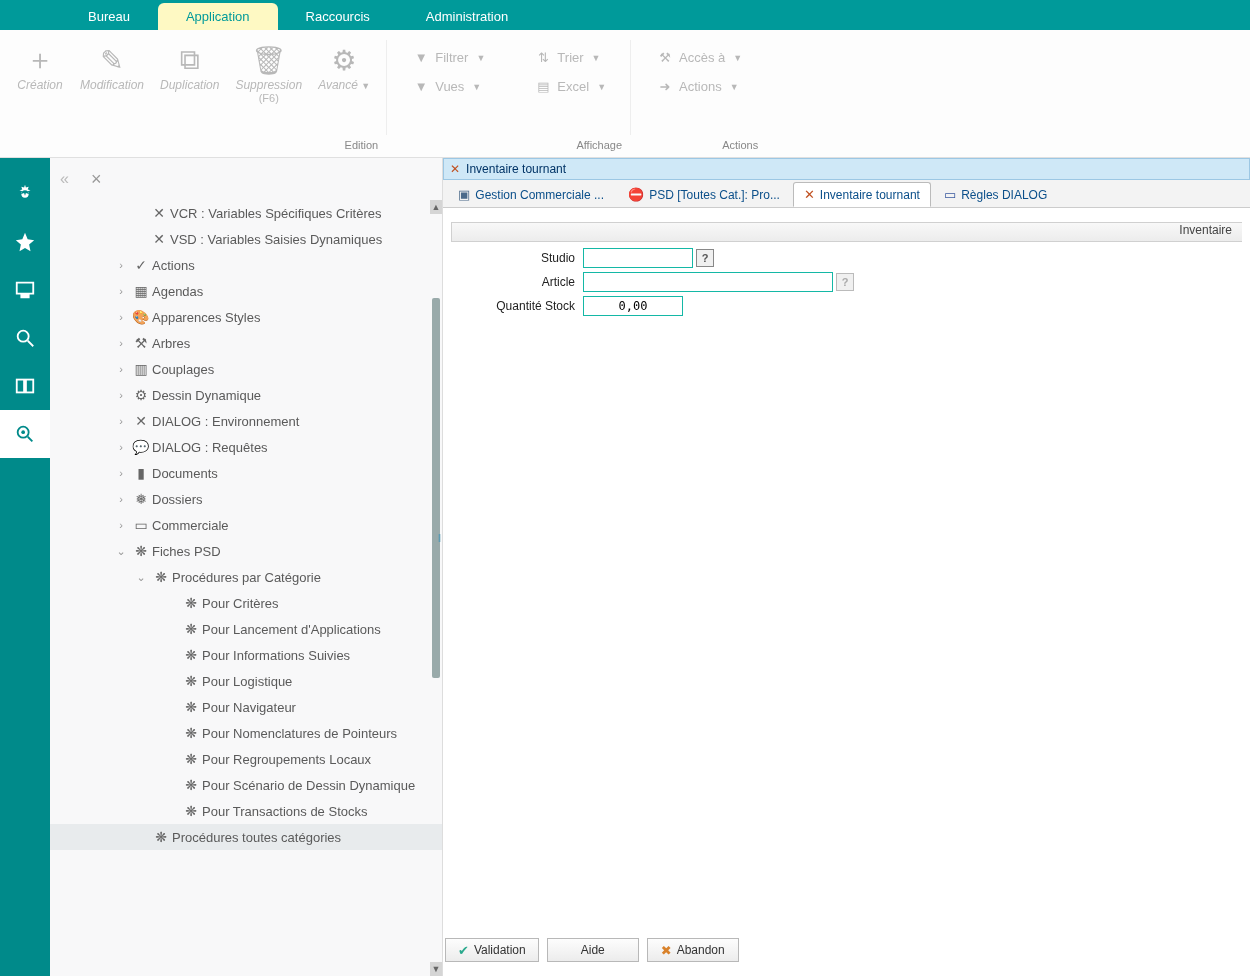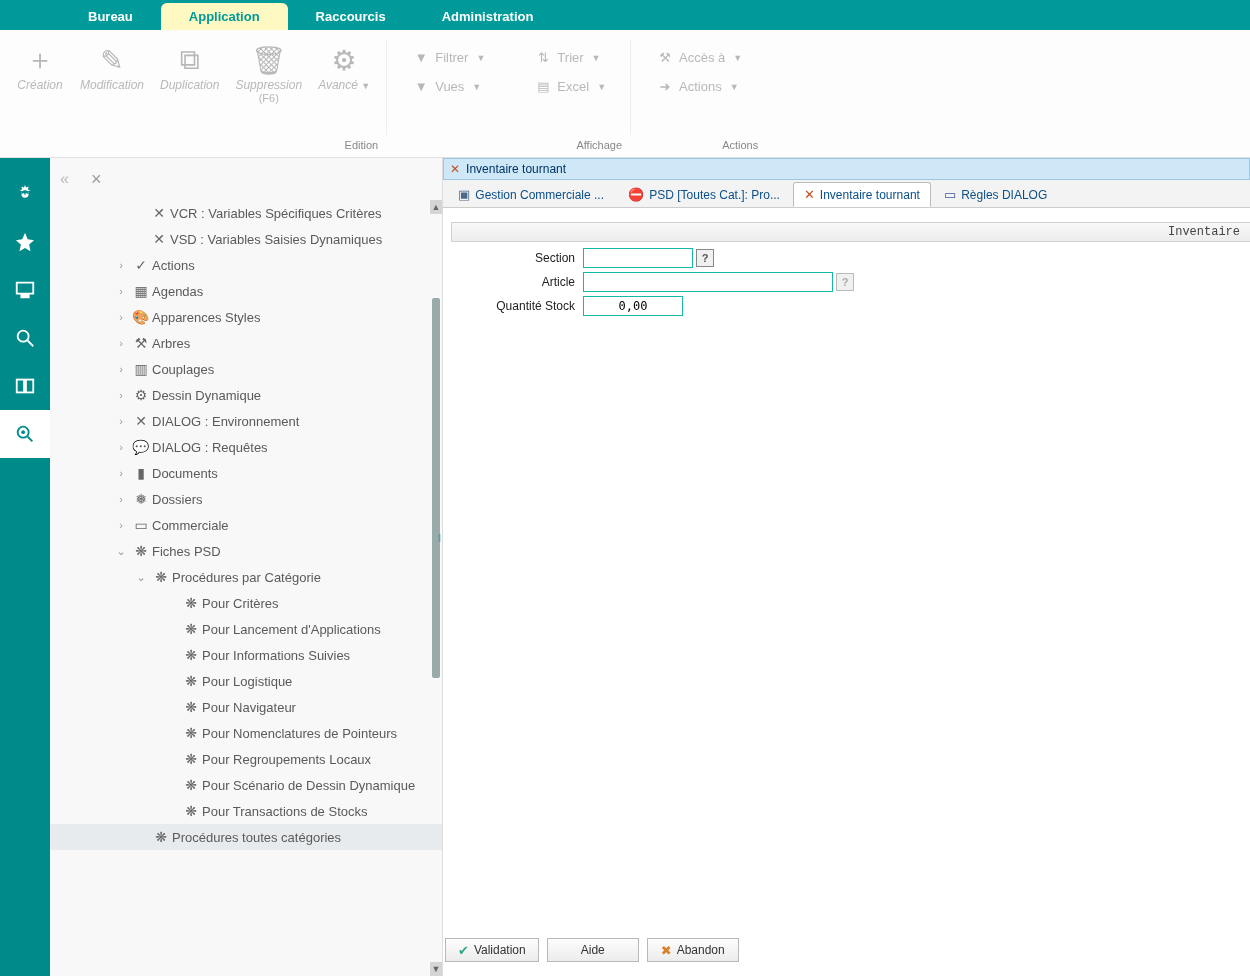--- a/index.html
+++ b/index.html
@@ -1,20 +1,20 @@
 <!DOCTYPE html>
 <html><head>
 <meta charset="utf-8">
 <style>
 * { box-sizing: border-box; margin: 0; padding: 0; }
 body { font-family: "Segoe UI", Tahoma, sans-serif; font-size: 13px; color: #555; background: white; overflow: hidden; width: 1250px; height: 976px; }
 
 
 .top-menu { background: #009a9a; height: 30px; display: flex; align-items: flex-end; padding-left: 60px; }
-.menu-tab { padding: 6px 28px; color: white; font-weight: 700; cursor: pointer; }
+.menu-tab { padding: 6px 28px; color: white; font-weight: 400; cursor: pointer; }
 .menu-tab.active { background: #fef9c3; color: #009a9a; border-radius: 6px 6px 0 0; }
 
 
 .ribbon { background: #fdfdfd; border-bottom: 1px solid #e0e0e0; height: 128px; display: flex; }
 .ribbon-group { display: flex; flex-direction: column; align-items: center; padding: 4px 8px 2px 8px; position: relative; }
 .ribbon-group-label { color: #888; font-size: 11px; margin-top: auto; padding: 2px 0 4px 0; text-align: right; width: 100%; }
 .ribbon-btns { display: flex; gap: 0; }
 .big-btn { display: flex; flex-direction: column; align-items: center; justify-content: flex-start; padding: 8px 8px 2px 8px; color: #b8b8b8; cursor: pointer; min-width: 64px; }
 .big-btn .ico { font-size: 28px; height: 36px; display: flex; align-items: center; justify-content: center; }
 .big-btn .lbl { font-size: 12px; text-align: center; line-height: 1.2; font-style: italic; }
@@ -60,21 +60,21 @@
 
 .main { flex: 1; display: flex; flex-direction: column; position: relative; }
 .doc-title-bar { background: #cfe8f7; border: 1px solid #9cc7e4; height: 22px; display: flex; align-items: center; padding: 0 6px; font-size: 12px; color: #003366; gap: 6px; }
 .doc-tabs { background: #f3f3f3; border-bottom: 1px solid #ccc; display: flex; align-items: flex-end; height: 28px; padding-left: 4px; gap: 2px; }
 .doc-tab { display: flex; align-items: center; gap: 5px; padding: 4px 10px; font-size: 12px; border: 1px solid transparent; cursor: pointer; color: #0b4f8a; }
 .doc-tab.active { background: white; border: 1px solid #bbb; border-bottom: 1px solid white; border-radius: 3px 3px 0 0; }
 .doc-tab .tico2 { font-size: 13px; }
 
 
 .form-area { flex: 1; background: white; position: relative; }
-.form-header-strip { position: absolute; top: 14px; left: 8px; right: 0; height: 20px; background: linear-gradient(#f8f8f8, #ececec); border: 1px solid #d0d0d0; border-right: none; display: flex; align-items: center; justify-content: flex-end; padding-right: 10px; font-size: 12px; color: #444; font-family: Liberation Mono, monospace; }
+.form-header-strip { position: absolute; top: 14px; left: 8px; right: 8px; height: 20px; background: linear-gradient(#f8f8f8, #ececec); border: 1px solid #d0d0d0; border-right: none; display: flex; justify-content: flex-end; padding-right: 10px; font-size: 12px; color: #444; }
 .form-grid { position: absolute; top: 40px; left: 20px; }
 .form-row { display: flex; align-items: center; margin-bottom: 4px; }
 .form-label { width: 120px; text-align: right; padding-right: 8px; font-size: 12px; color: #222; }
 .form-input { height: 20px; border: 1px solid #14b8a6; background: white; font-size: 12px; padding: 0 4px; }
 .help-btn { width: 18px; height: 18px; border: 1px solid #888; background: #f0f0f0; margin-left: 3px; font-size: 11px; font-weight: bold; cursor: pointer; text-align: center; line-height: 16px; }
 .help-btn.disabled { color: #aaa; border-color: #bbb; }
 .num-input { text-align: center; font-family: monospace; }
 
 
 .bottom-bar { position: absolute; bottom: 14px; left: 2px; display: flex; gap: 8px; }
@@ -368,21 +368,21 @@
           <span>Règles DIALOG</span>
         </div>
     </div>
 
     <div class="form-area">
       <div class="form-header-strip">
           <span>Inventaire</span>
         </div>
       <div class="form-grid">
         <div class="form-row">
-          <span class="form-label">Section</span>
+          <span class="form-label">Studio</span>
           <input class="form-input" style="width: 110px;" value="">
           <span class="help-btn">?</span>
         </div>
         <div class="form-row">
           <span class="form-label">Article</span>
           <input class="form-input" style="width: 250px;" value="">
           <span class="help-btn disabled">?</span>
         </div>
         <div class="form-row">
           <span class="form-label">Quantité Stock</span>

